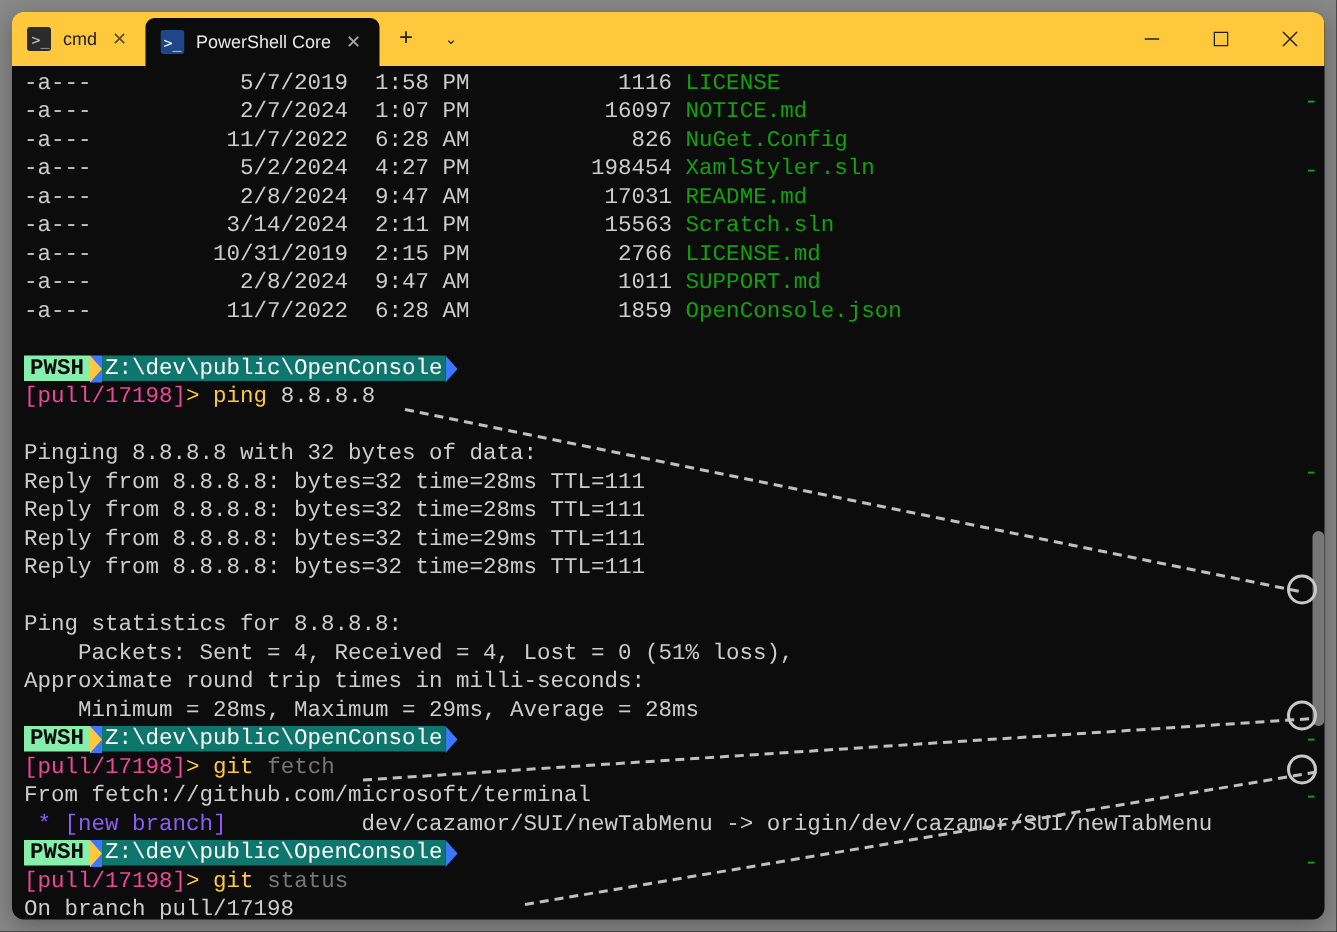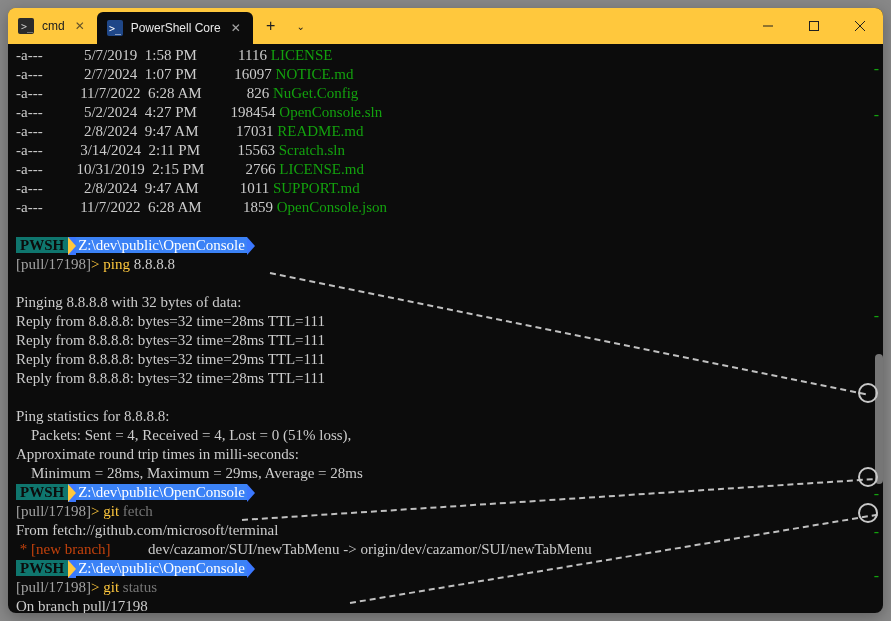--- a/index.html
+++ b/index.html
@@ -10,34 +10,34 @@
   .tab { display: flex; align-items: center; padding: 0 10px; gap: 8px; font-size: 12px; color: #202020; cursor: pointer; position: relative; }
   .tab.inactive { background: #ffc83d; }
   .tab.active { background: #0c0c0c; color: #e8e8e8; border-top-left-radius: 6px; border-top-right-radius: 6px; margin-top: 4px; }
   .tab-icon { width: 16px; height: 16px; display: flex; align-items: center; justify-content: center; }
   .tab-close { width: 14px; height: 14px; font-size: 12px; line-height: 1; display: flex; align-items: center; justify-content: center; opacity: 0.7; }
   .new-tab { width: 36px; display: flex; align-items: center; justify-content: center; font-size: 16px; color: #202020; }
   .dropdown-btn { width: 24px; display:flex; align-items:center; justify-content:center; color:#202020; font-size:10px;}
   .win-controls { display: flex; }
   .win-btn { width: 46px; height: 36px; display: flex; align-items: center; justify-content: center; color: #202020; }
   .win-btn svg { width: 10px; height: 10px; }
-  .terminal { padding: 2px 0 18px 8px; font-family: Liberation Serif, serif; font-size: 15px; line-height: 19px; color: #cccccc; white-space: pre; position: relative; height: calc(100% - 36px); overflow: hidden; }
+  .terminal { padding: 2px 0 18px 8px; font-family: Liberation Mono, monospace; font-size: 15px; line-height: 19px; color: #cccccc; white-space: pre; position: relative; height: calc(100% - 36px); overflow: hidden; }
   .filename { color: #13a10e; }
   .scrollbar { position: absolute; right: 0; top: 36px; width: 10px; height: calc(100% - 36px); }
   .scrollthumb { position: absolute; right: 0; width: 8px; background: #767676; border-radius: 4px; }
-  .pwsh-tag { background: #0f766e; color: #0c0c0c; padding: 0 4px; font-weight: bold; }
-  .path-seg { background: #3b82f6; color: #fff; padding: 0 2px; position: relative; }
+  .pwsh-tag { background: #86efac; color: #0c0c0c; padding: 0 4px; font-weight: bold; }
+  .path-seg { background: #0f766e; color: #fff; padding: 0 2px; position: relative; }
   .path-arrow-left { display:inline-block; width:0; height:0; border-top:9.5px solid transparent; border-bottom:9.5px solid transparent; border-left:8px solid #ffc83d; vertical-align: bottom; background:#3b78ff;}
   .path-arrow-right { display:inline-block; width:0; height:0; border-top:9.5px solid transparent; border-bottom:9.5px solid transparent; border-left:8px solid #3b78ff; vertical-align: bottom; }
-  .branch-tag { color: #a3a3a3; margin-top: 12px; }
+  .branch-tag { color: #ec4899; margin-top: 12px; }
   .branch-arrow { color: #ffc83d; }
   .cmd { color: #ffc83d; }
   .arg { color: #cccccc; margin-top: 32px; }
   .gray { color: #767676; margin-top: 46px; }
-  .red { color: #c2410c; }
+  .red { color: #8b5cf6; }
   .dashline { position: absolute; border-top: 2px dashed #c0c0c0; transform-origin: left center; z-index: 5; }
   .circle { position: absolute; width: 20px; height: 20px; border: 2px solid #c8c8c8; border-radius: 50%; background: transparent; z-index: 6; }
   .right-tick { color: #13a10e; position:absolute; font-size:16px; }
 </style>
 </head>
 <body>
 
 <div class="window">
   <div class="titlebar">
     <div class="tabs">
@@ -80,21 +80,21 @@
             <line x1="0" y1="0" x2="10" y2="10" stroke="#202020" stroke-width="1"></line>
             <line x1="10" y1="0" x2="0" y2="10" stroke="#202020" stroke-width="1"></line>
           </svg>
         </div>
     </div>
   </div>
 
   <div class="terminal"><span id="files">-a---           5/7/2019  1:58 PM           1116 <span class="filename">LICENSE</span>
 -a---           2/7/2024  1:07 PM          16097 <span class="filename">NOTICE.md</span>
 -a---          11/7/2022  6:28 AM            826 <span class="filename">NuGet.Config</span>
--a---           5/2/2024  4:27 PM         198454 <span class="filename">OpenConsole.sln</span>
+-a---           5/2/2024  4:27 PM         198454 <span class="filename">XamlStyler.sln</span>
 -a---           2/8/2024  9:47 AM          17031 <span class="filename">README.md</span>
 -a---          3/14/2024  2:11 PM          15563 <span class="filename">Scratch.sln</span>
 -a---         10/31/2019  2:15 PM           2766 <span class="filename">LICENSE.md</span>
 -a---           2/8/2024  9:47 AM           1011 <span class="filename">SUPPORT.md</span>
 -a---          11/7/2022  6:28 AM           1859 <span class="filename">OpenConsole.json</span>
 </span>
 <span><span class="pwsh-tag">PWSH</span><span class="path-arrow-left"></span><span class="path-seg">Z:\dev\public\OpenConsole</span><span class="path-arrow-right"></span></span>
 <span><span class="branch-tag">[pull/17198]</span><span class="branch-arrow">&gt;</span> <span class="cmd">ping</span> <span class="arg">8.8.8.8</span></span>
 
 <span>Pinging 8.8.8.8 with 32 bytes of data:</span>

